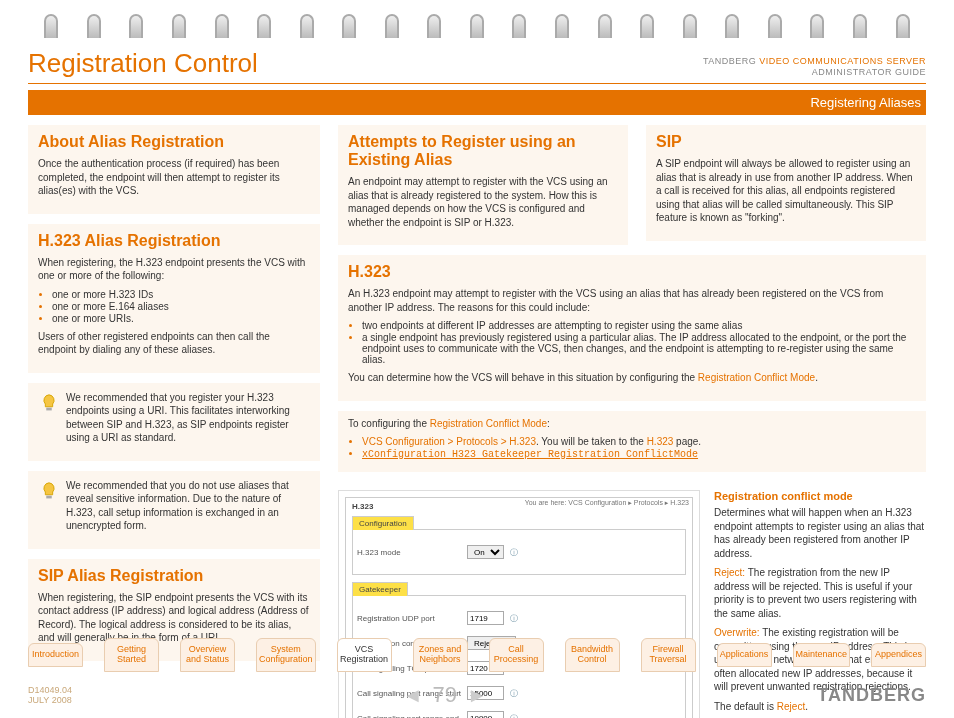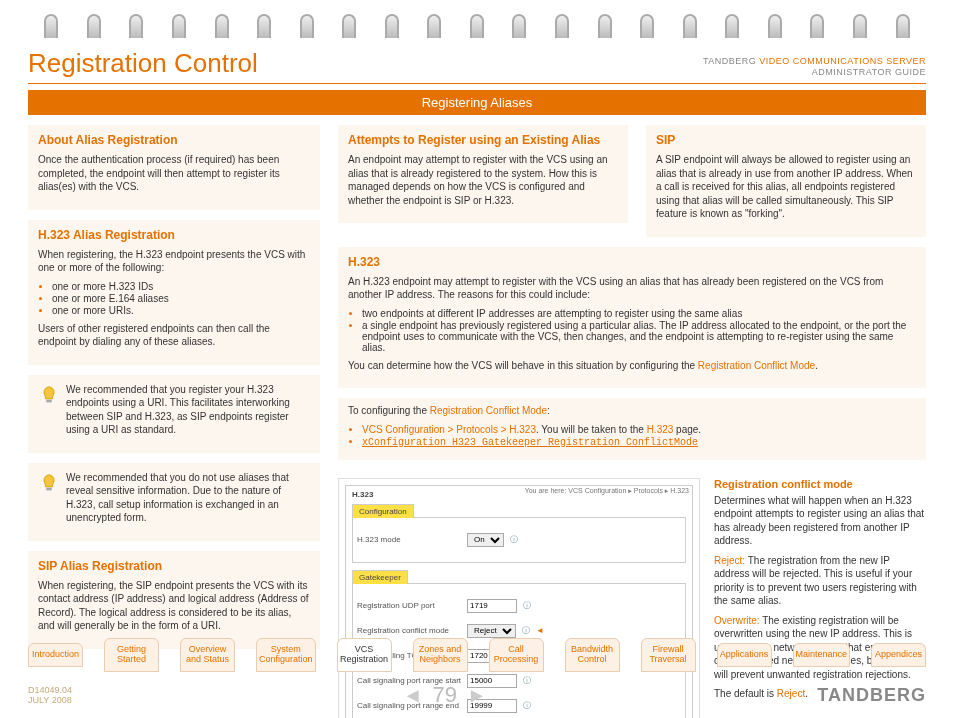--- a/index.html
+++ b/index.html
@@ -45,36 +45,36 @@
     text-align: right;
     font-size: 9px;
     color: #888;
     letter-spacing: .5px;
     line-height: 1.3;
   }
   .guide .orange { color: #e57200; }
   .banner {
     background: #e57200;
     color: #fff;
-    text-align: center;
-    padding: 4px 16px;
+    text-align: right;
+    padding: 4px 5px;
     font-size: 13px;
     margin-top: 6px;
     border-top: 1px solid #e57200;
     border-bottom: 1px solid #e57200;
   }
   .hr { height:1px; background:#e57200; margin-top:4px; }
   .columns { display: flex; gap: 18px; margin-top: 10px; }
   .col1 { flex: 0 0 292px; }
   .col2 { flex: 0 0 290px; }
   .col3 { flex: 1; }
 
   .sect { background:#fdf6ee; padding:8px 10px 10px 10px; margin-bottom:10px; }
 
-  h3.orange { color:#e57200; font-size:12px; font-weight:600; margin:0 0 6px 0; }
+  h3.orange { color:#e57200; font-size:16px; font-weight:600; margin:0 0 6px 0; }
   p { margin:0 0 6px 0; line-height:1.35; }
   ul { margin:2px 0 6px 14px; padding:0; }
   li { color:#e57200; margin:1px 0; }
   li span { color:#333; }
 
   .bulb-row { display:flex; gap:6px; }
   .bulb {
     flex:0 0 22px; height:22px; margin-top:2px;
     display:flex; align-items:center; justify-content:center;
   }
@@ -97,21 +97,21 @@
     font-size:8px;
     color:#444;
     min-height:190px;
   }
   .small-label { font-weight:bold; }
   .field-row { display:flex; align-items:center; margin:11px 0; font-size:8px; }
   .field-row .lab { flex:0 0 110px; color:#555; }
   .field-row input, .field-row select {
     font-size:8px; padding:0 2px; height:14px; border:1px solid #aaa;
   }
-  .field-row input { width:50px; }
+  .field-row input { width:37px; }
   .cfg-tab { display:inline-block; border:1px solid #ccc; border-bottom:none;
     padding:2px 6px; font-size:8px; background:#fde047; position:relative; top:1px; }
   .cfg-box { border:1px solid #ccc; padding:4px; margin-bottom:6px; }
   .you-are-here { position:absolute; top:8px; right:10px; font-size:7px; color:#777; }
 
   .rcm-col { flex:0 0 212px; }
   .orange-b { color:#e57200; }
 
   
   .bottom-tabs {

